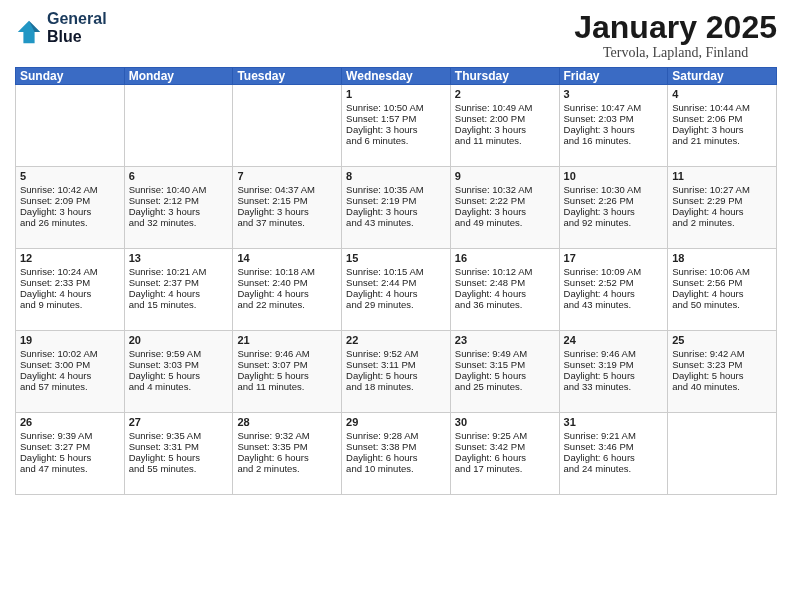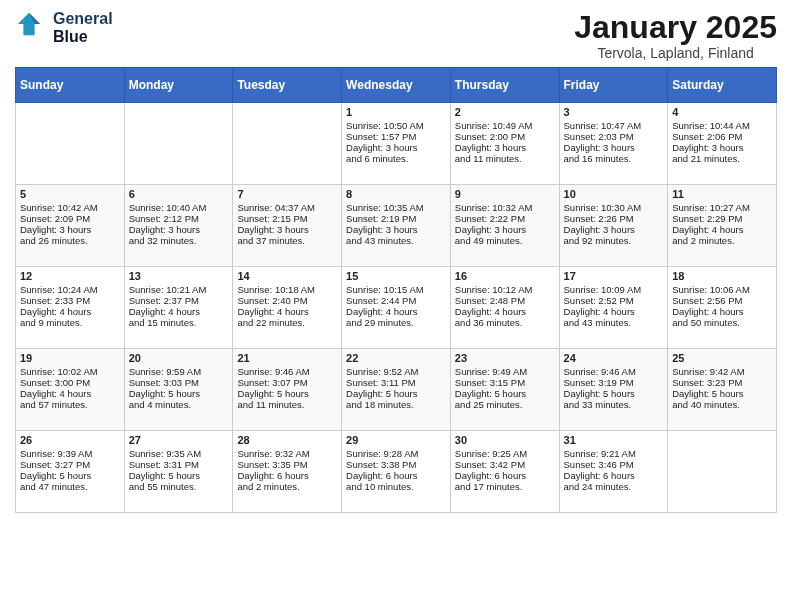--- a/index.html
+++ b/index.html
@@ -15,54 +15,55 @@
       padding: 10px 15px;
     }
     .header-row {
       display: flex;
       align-items: flex-start;
       justify-content: space-between;
       margin-bottom: 6px;
     }
     .logo {
       display: flex;
-      align-items: flex-start;
-      gap: 10px;
+      align-items: flex-end;
+      gap: 4px;
     }
     .logo-icon {
       width: 28px;
       height: 28px;
     }
     .title-block {
       text-align: center;
     }
     .title-block h1 {
       font-size: 32px;
       font-weight: bold;
       color: #1a1a1a;
       line-height: 1.1;
     }
     .title-block h2 {
       font-size: 14px;
       color: #444;
       font-weight: normal;
+      font-family: Liberation Serif, serif;
     }
     table {
       width: 100%;
       border-collapse: collapse;
       table-layout: fixed;
     }
     thead tr {
       background-color: #3a6bc4;
     }
     thead th {
       color: #fff;
       font-size: 12px;
       font-weight: bold;
-      padding: 10px 4px;
+      padding: 1px 4px;
       text-align: left;
       border: 1px solid #2a5ab4;
     }
     tbody tr {
       border: 1px solid #ccc;
     }
     tbody td {
       border: 1px solid #ccc;
       vertical-align: top;
       padding: 3px 4px;

